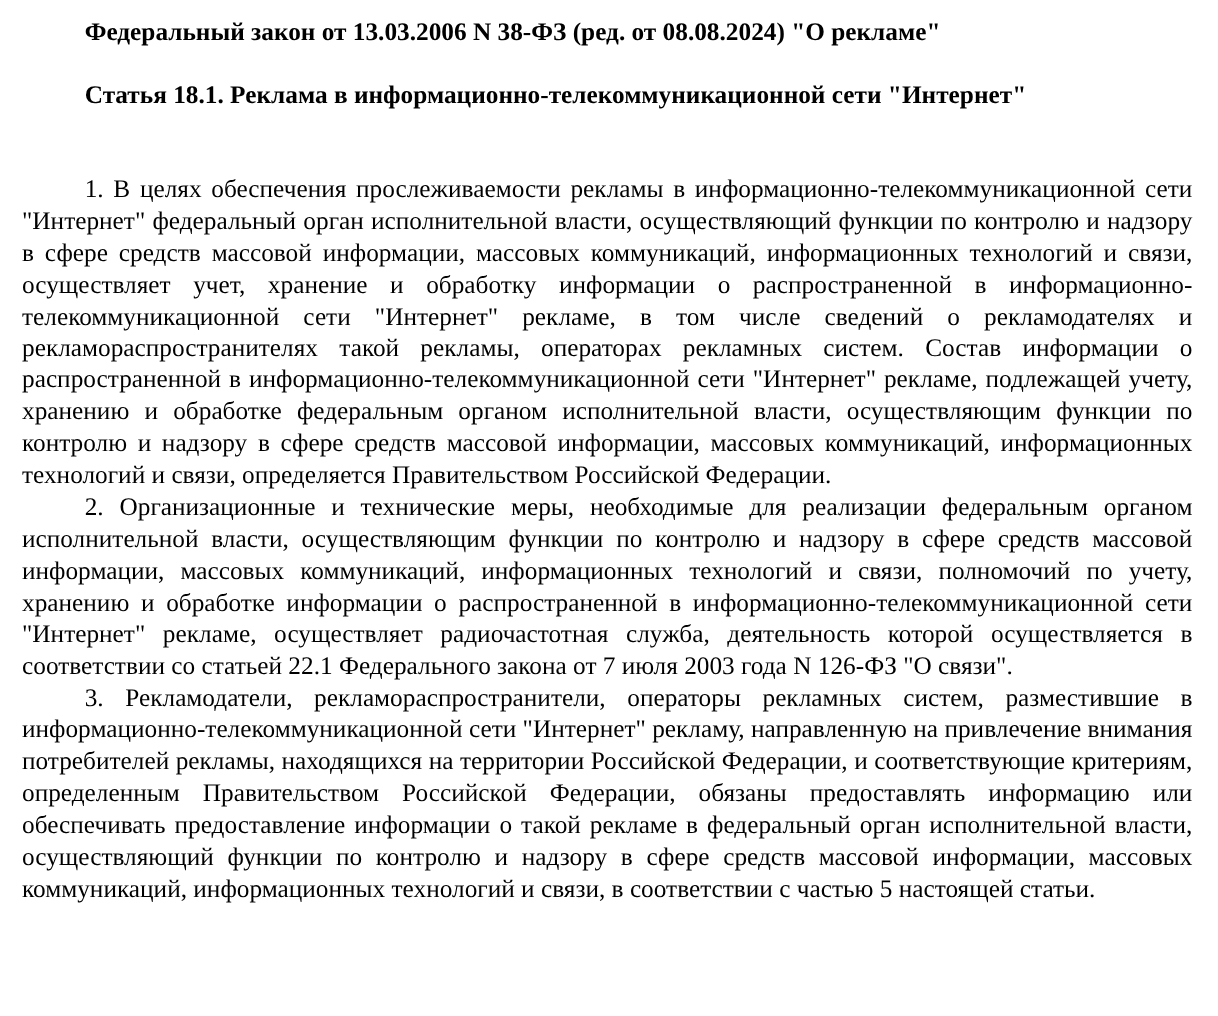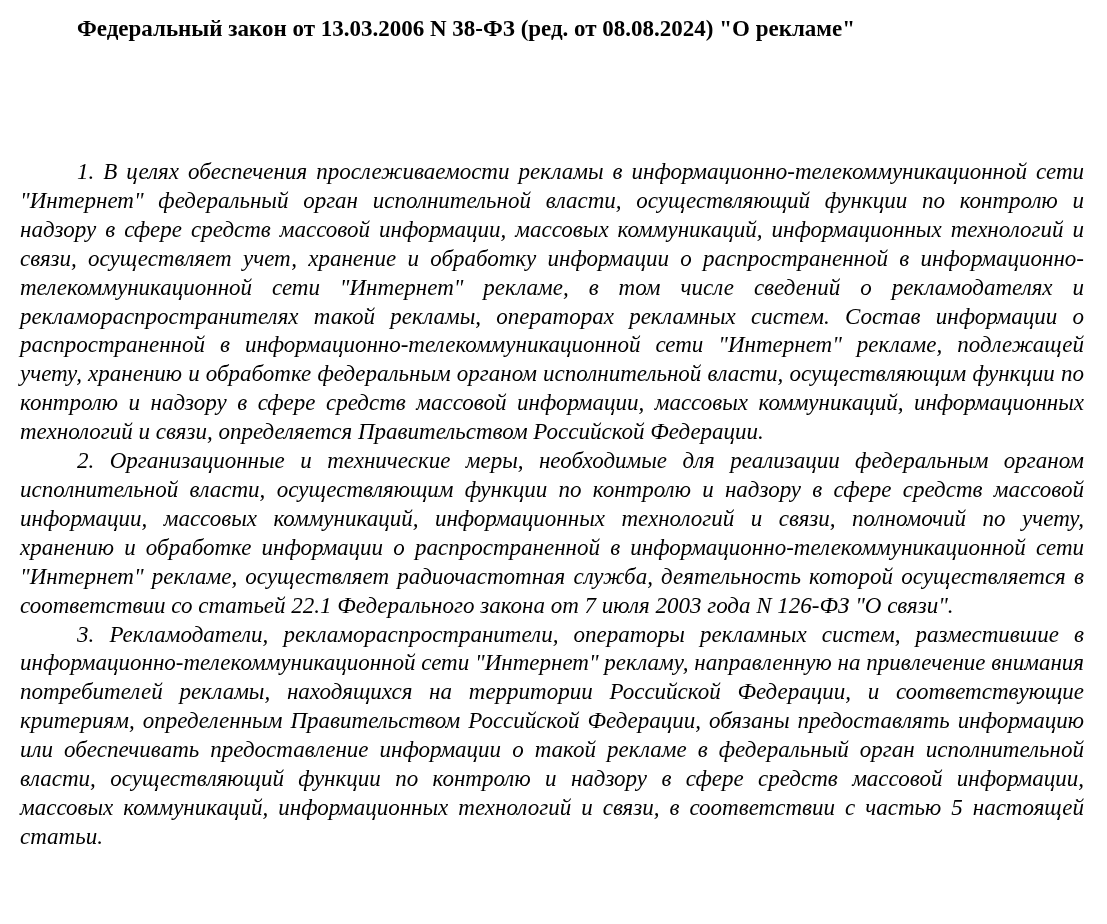--- a/index.html
+++ b/index.html
@@ -16,27 +16,28 @@
   .article-title {
     position: absolute; left: 77px; top: 74px;
     font-size: 23px; font-weight: bold; white-space: nowrap;
   }
   .article-note {
     position: absolute; left: 77px; top: 102px;
     font-size: 23px; white-space: nowrap;
   }
   .body {
     position: absolute; left: 20px; top: 158px; width: 1064px;
-    font-size: 23px; line-height: 28.9px; text-align: justify; font-style: italic;
+    font-size: 23px; line-height: 28.9px; text-align: justify;
   }
   .para { margin: 0; text-indent: 57px; text-align: justify; }
 </style>
 </head>
 <body>
 
 <div class="page">
   <div class="title">Федеральный закон от 13.03.2006 N 38-ФЗ (ред. от 08.08.2024) "О рекламе"</div>
+  <div class="article-title">Статья 18.1. Реклама в информационно-телекоммуникационной сети "Интернет"</div>
   <div class="body">
     <p class="para">1. В целях обеспечения прослеживаемости рекламы в информационно-телекоммуникационной сети "Интернет" федеральный орган исполнительной власти, осуществляющий функции по контролю и надзору в сфере средств массовой информации, массовых коммуникаций, информационных технологий и связи, осуществляет учет, хранение и обработку информации о распространенной в информационно-телекоммуникационной сети "Интернет" рекламе, в том числе сведений о рекламодателях и рекламораспространителях такой рекламы, операторах рекламных систем. Состав информации о распространенной в информационно-телекоммуникационной сети "Интернет" рекламе, подлежащей учету, хранению и обработке федеральным органом исполнительной власти, осуществляющим функции по контролю и надзору в сфере средств массовой информации, массовых коммуникаций, информационных технологий и связи, определяется Правительством Российской Федерации.</p>
     <p class="para">2. Организационные и технические меры, необходимые для реализации федеральным органом исполнительной власти, осуществляющим функции по контролю и надзору в сфере средств массовой информации, массовых коммуникаций, информационных технологий и связи, полномочий по учету, хранению и обработке информации о распространенной в информационно-телекоммуникационной сети "Интернет" рекламе, осуществляет радиочастотная служба, деятельность которой осуществляется в соответствии со статьей 22.1 Федерального закона от 7 июля 2003 года N 126-ФЗ "О связи".</p>
     <p class="para">3. Рекламодатели, рекламораспространители, операторы рекламных систем, разместившие в информационно-телекоммуникационной сети "Интернет" рекламу, направленную на привлечение внимания потребителей рекламы, находящихся на территории Российской Федерации, и соответствующие критериям, определенным Правительством Российской Федерации, обязаны предоставлять информацию или обеспечивать предоставление информации о такой рекламе в федеральный орган исполнительной власти, осуществляющий функции по контролю и надзору в сфере средств массовой информации, массовых коммуникаций, информационных технологий и связи, в соответствии с частью 5 настоящей статьи.</p>
   </div>
 </div>
 
 </body></html>

